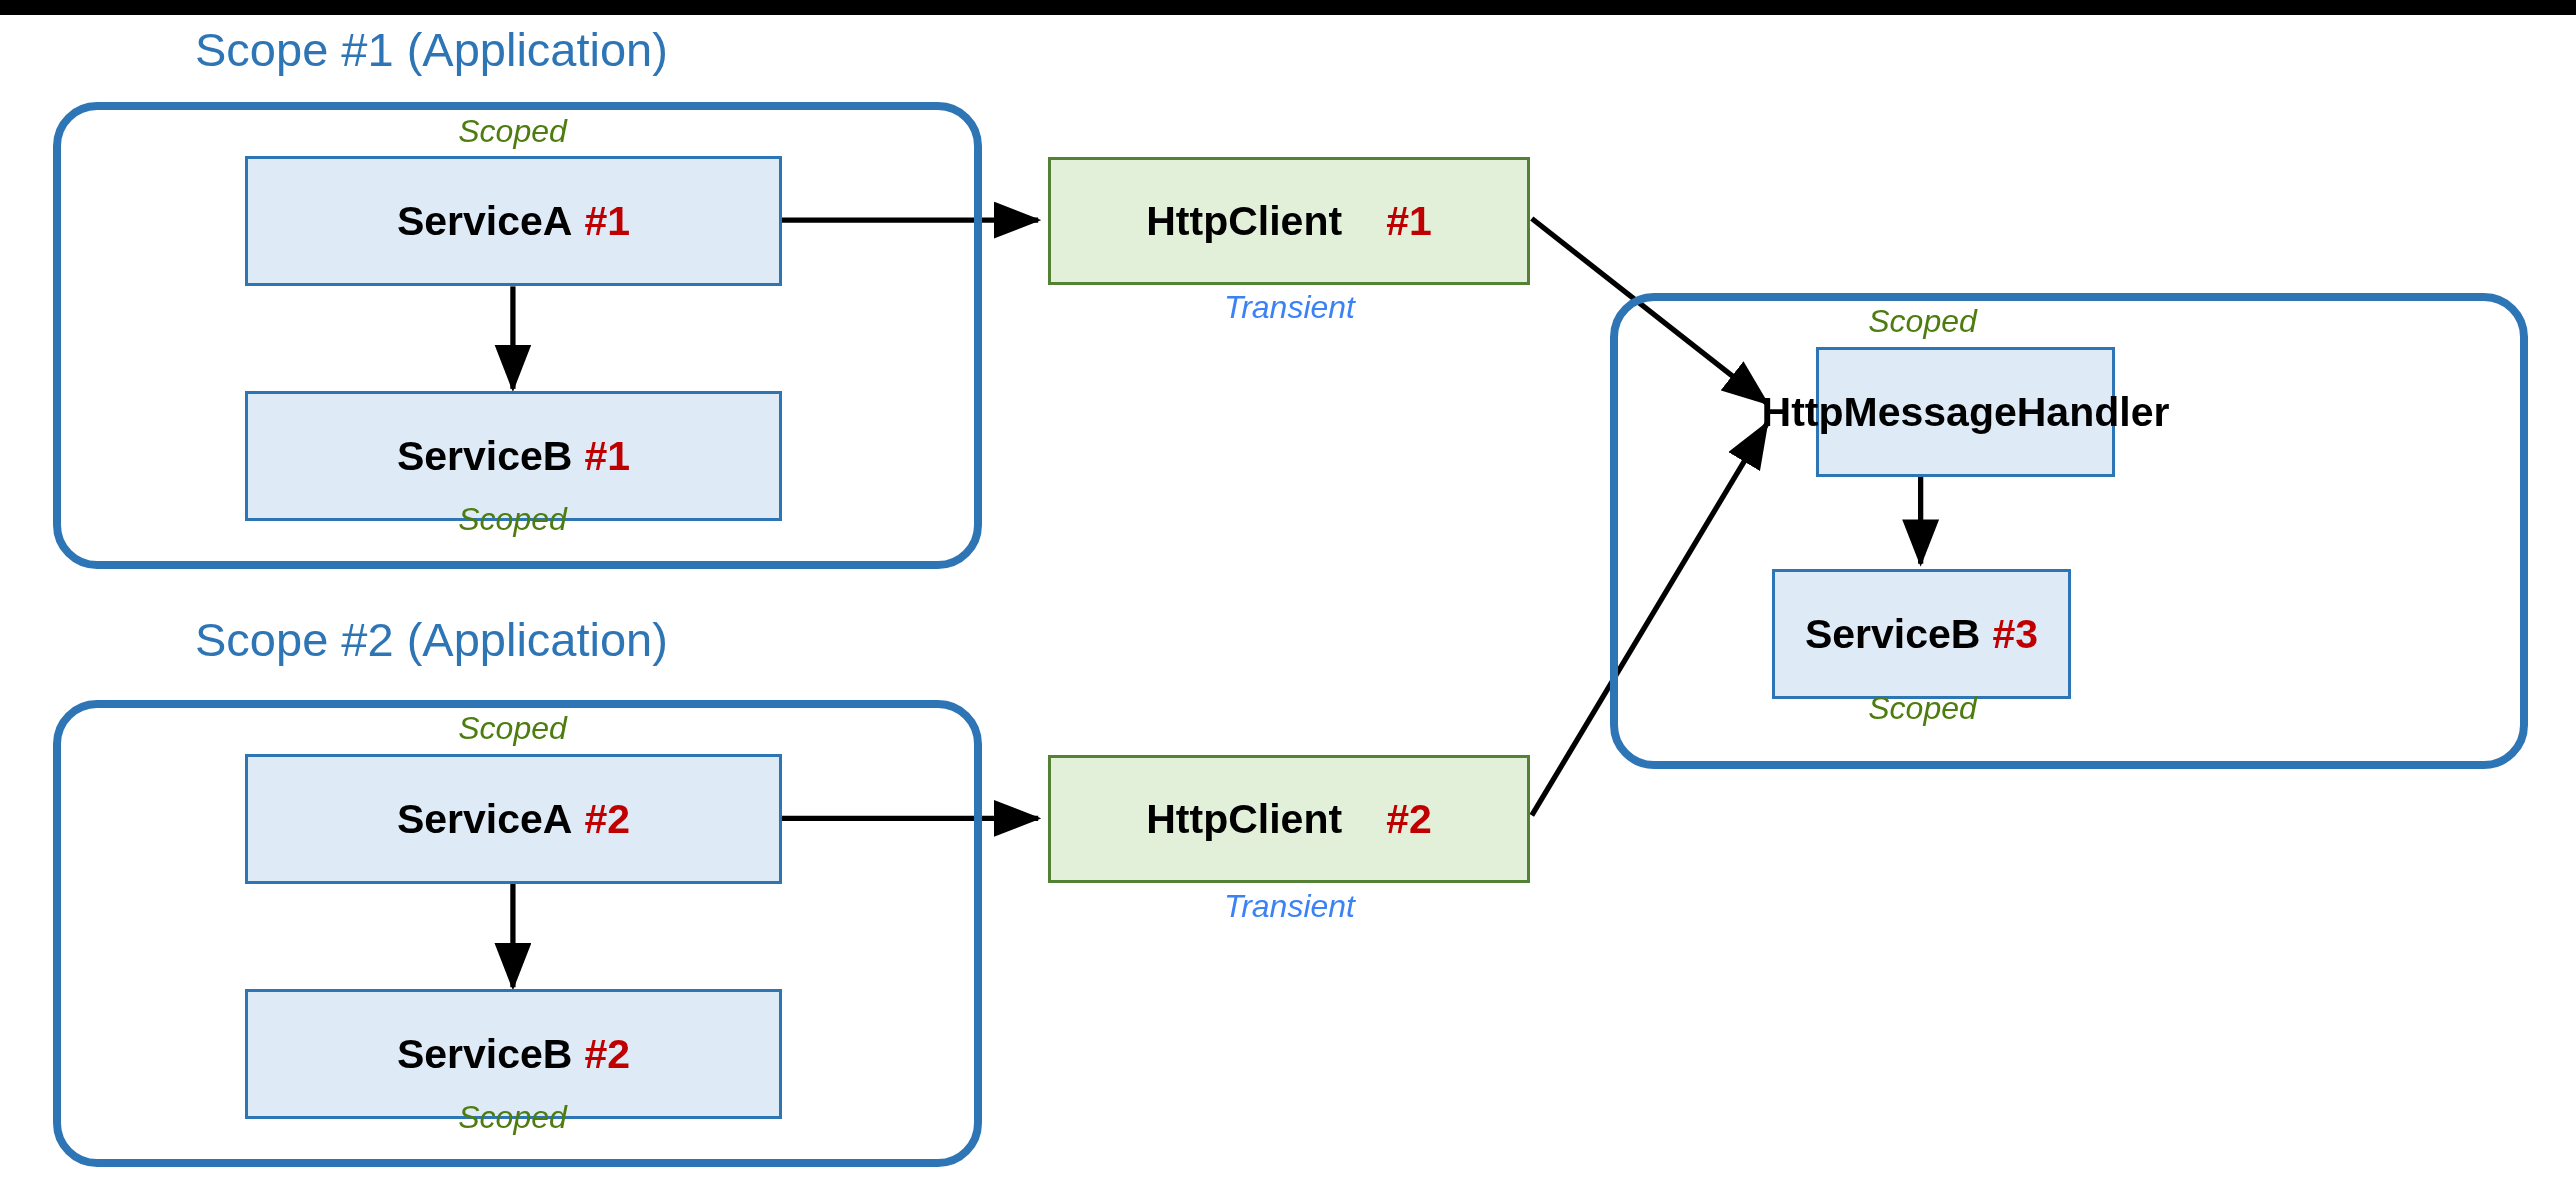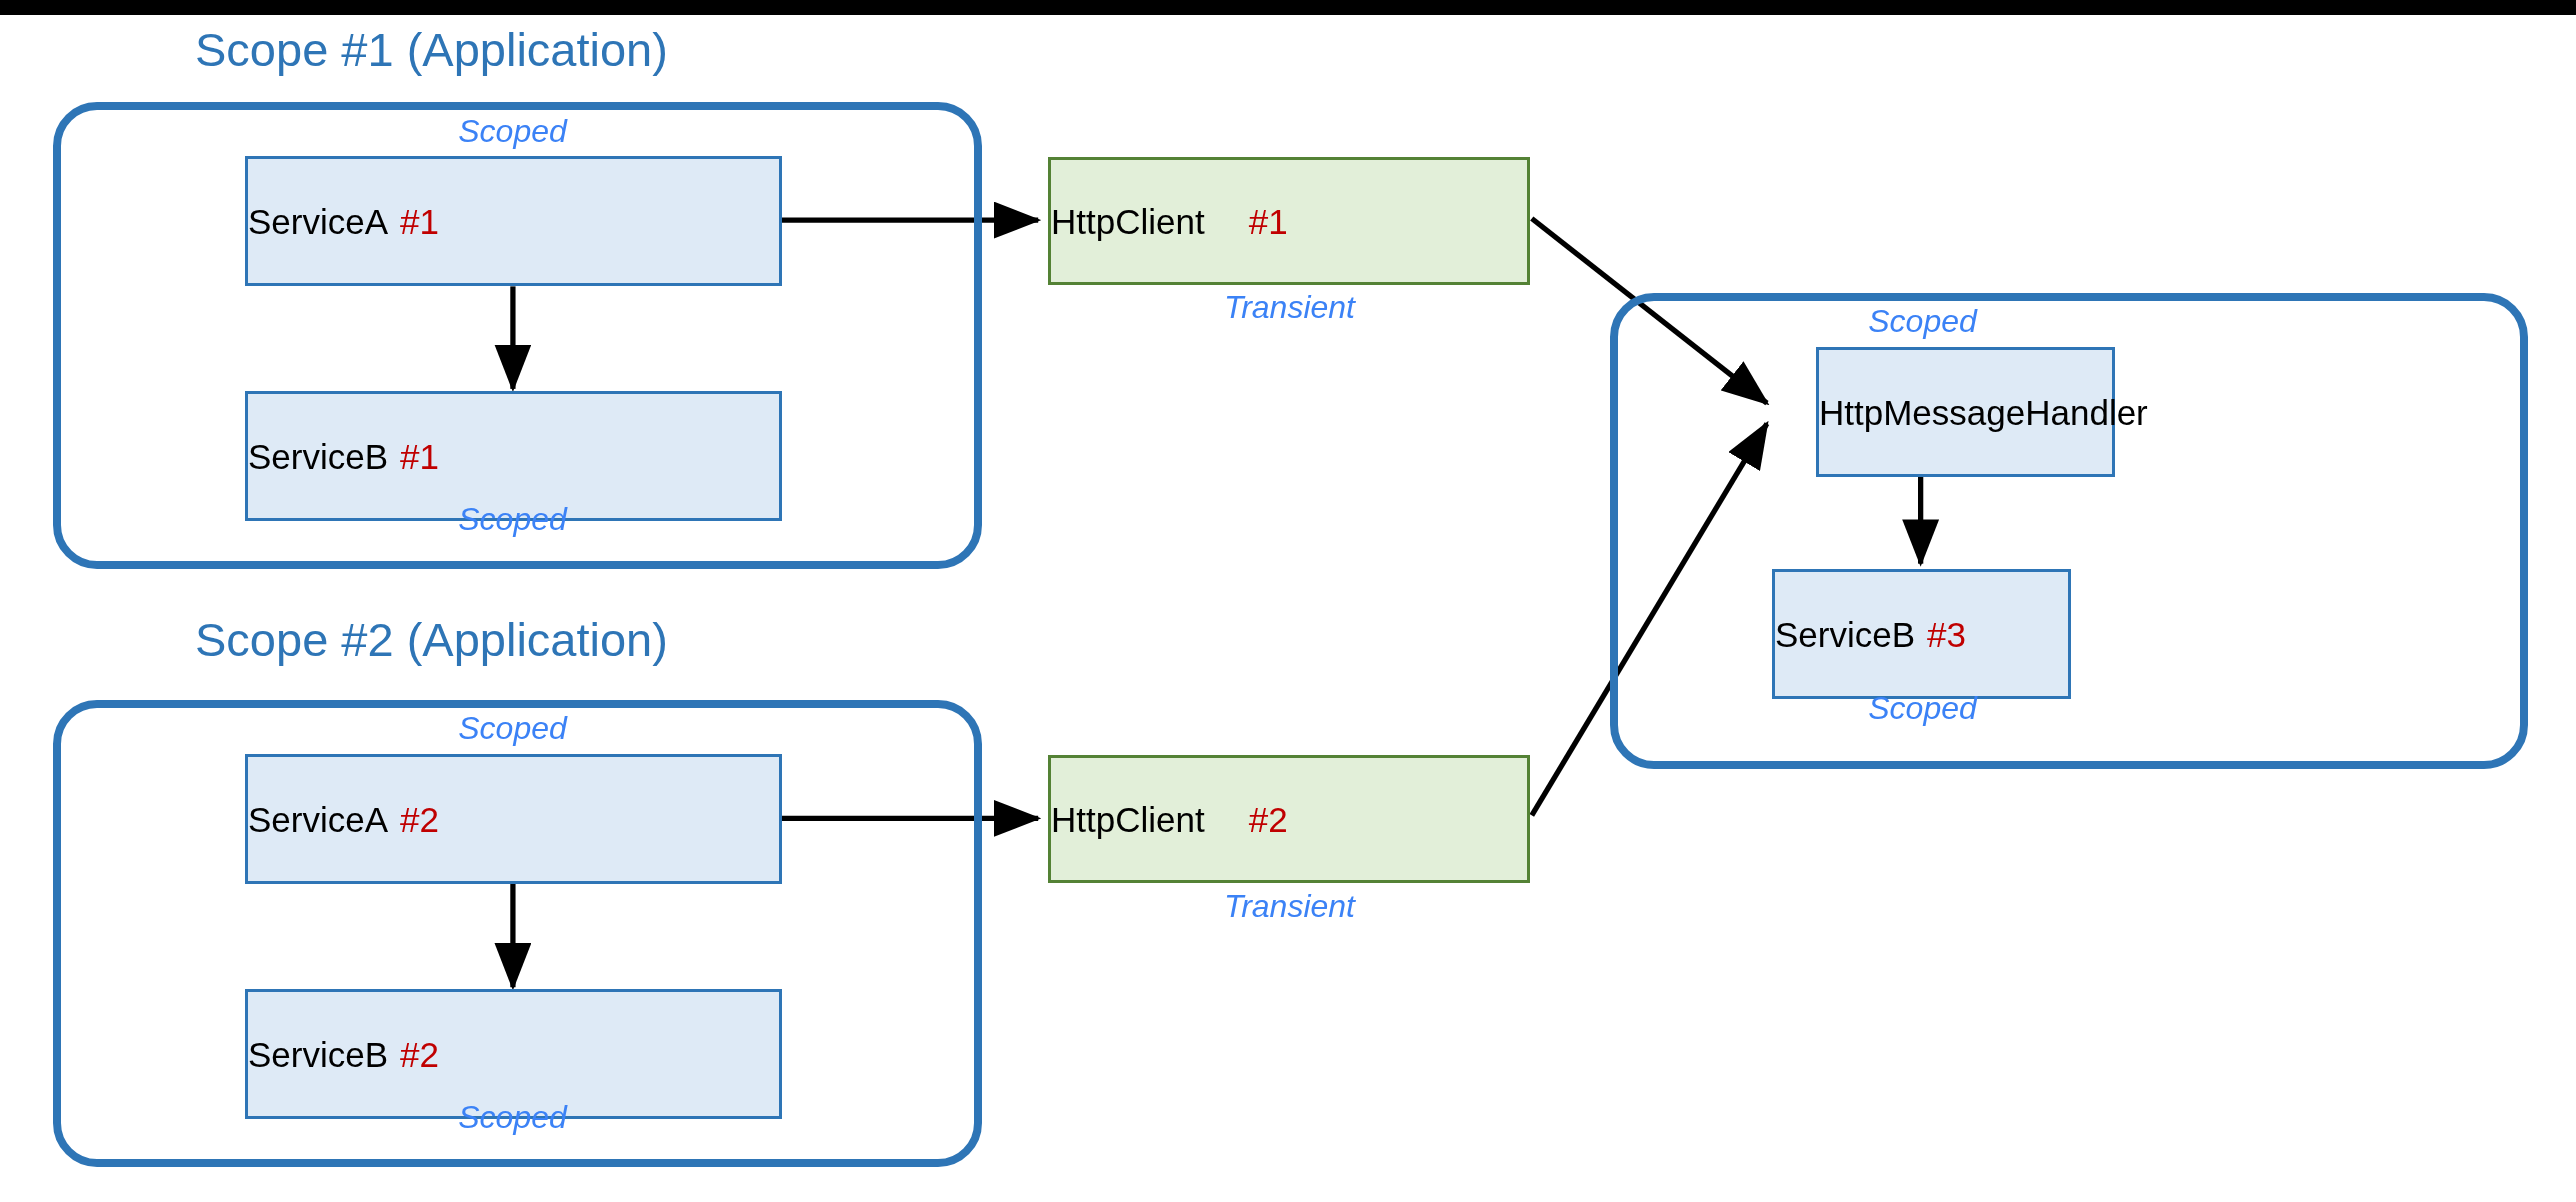--- a/index.html
+++ b/index.html
@@ -40,24 +40,26 @@
     white-space: nowrap;
     font-family: "Liberation Sans", sans-serif;
   }
 
   
   .node {
     position: absolute;
     box-sizing: border-box;
     display: flex;
     align-items: center;
-    font-size: 35px;
+    justify-content: center;
+    font-size: 41px;
     line-height: 1;
     white-space: nowrap;
     color: #000000;
+    font-weight: bold;
   }
   .node.blue {
     background: #DEEAF6;
     border: 3.8px solid #2E75B6;
   }
   .node.green {
     background: #E2EFD9;
     border: 3.8px solid #548235;
     gap: 16px;
   }
@@ -65,21 +67,21 @@
 
   
   .caption {
     position: absolute;
     font-style: italic;
     font-size: 32px;
     line-height: 1;
     white-space: nowrap;
     text-align: center;
   }
-  .caption.blue { color: #3b82f6; }
+  .caption.blue { color: #4d7c0f; }
   .caption.green { color: #3b82f6; }
 
   svg.arrows {
     position: absolute;
     left: 0; top: 0;
     width: 2576px;
     height: 1202px;
     pointer-events: none;
   }
 </style>

